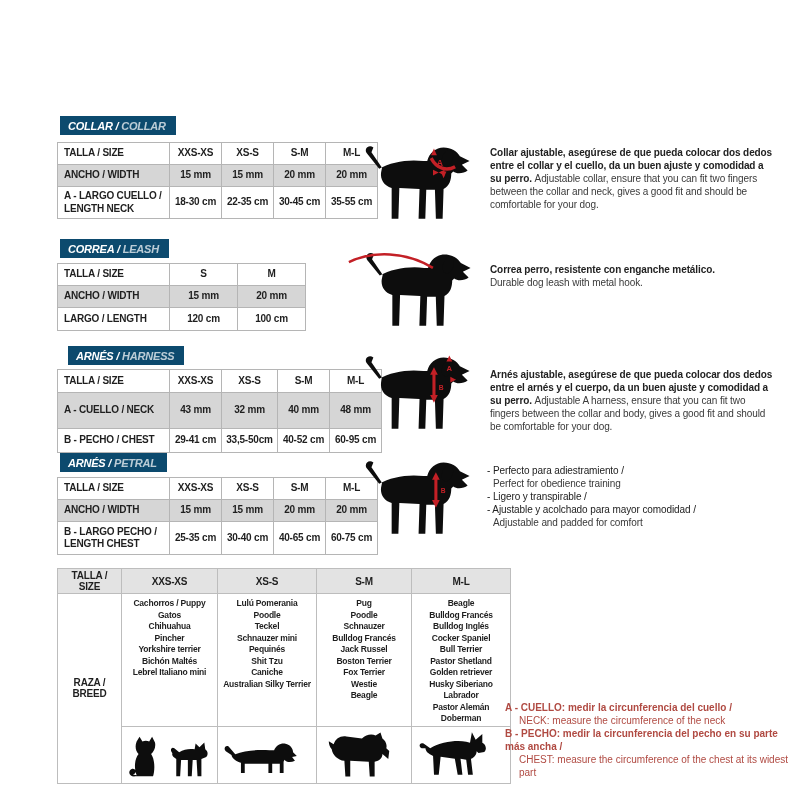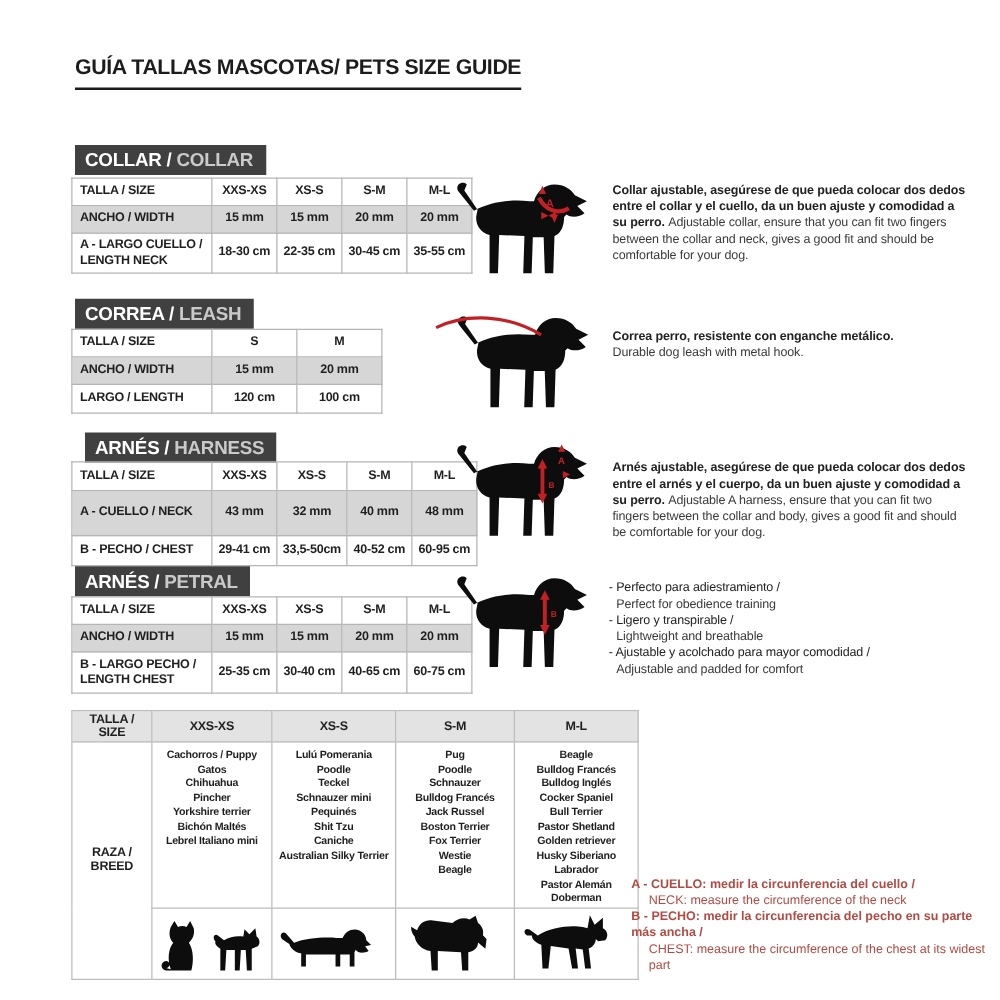--- a/index.html
+++ b/index.html
@@ -6,22 +6,22 @@
   .page{position:relative;width:800px;height:800px;background:#ffffff;overflow:hidden;
         font-family:"Liberation Sans",sans-serif;color:#1a1a1a;}
   .abs{position:absolute;}
   
   .title{left:60px;top:44px;font-size:17px;font-weight:bold;letter-spacing:-0.3px;
          color:#1c1c1c;border-bottom:2px solid #1c1c1c;padding-bottom:6px;}
   .subtitle{left:60px;top:88px;font-size:13px;font-weight:bold;letter-spacing:-0.2px;}
   .subtitle .es{color:#a8894d;}
   .subtitle .en{color:#c6ad7c;}
   
-  .badge{display:inline-block;background:#404040;color:#fff;font-size:15px;font-weight:bold;
-         padding:4px 10px 3px 8px;letter-spacing:-0.2px;}
+  .badge{display:inline-block;background:#0c4a6e;color:#fff;font-size:11px;font-weight:bold;
+         padding:4px 10px 3px 8px;letter-spacing:-0.2px;font-style:italic;}
   .badge .en{color:rgba(255,255,255,0.72);}
   
   table.sz{border-collapse:collapse;table-layout:fixed;}
   table.sz td{border:1px solid #b5b5b5;font-size:10px;font-weight:bold;color:#1f1f1f;
               text-align:center;padding:1px 2px;line-height:1.25;letter-spacing:-0.2px;}
   table.sz td.lbl{text-align:left;padding-left:6px;}
   table.sz tr.shade td{background:#d6d6d6;margin-top:34px;}
   
   .desc{font-size:10px;line-height:13px;color:#3a3a3a;width:284px;letter-spacing:-0.1px;}
   .desc .b{font-weight:bold;color:#222;}
@@ -40,21 +40,20 @@
   .notes{left:505px;top:701px;width:292px;font-size:10px;line-height:13px;color:#b04a42;}
   .notes .b{font-weight:bold;}
   .notes .r{padding-left:14px;}
   svg{display:block;}
 </style>
 </head>
 <body>
 
 <div class="page">
 
-  <div class="abs title">GUÍA TALLAS MASCOTAS/ PETS SIZE GUIDE</div>
 
   <div class="abs" style="left:60px;top:116px;">
     <span class="badge"><span>COLLAR / </span><span class="en">COLLAR</span></span>
   </div>
 
   <table class="sz abs" style="left:57px;top:142px;">
     <colgroup>
         <col style="width:112px">
         <col style="width:52px">
         <col style="width:52px">
@@ -243,21 +242,20 @@
     <line x1="81" y1="22" x2="81" y2="48" stroke="#c32026" stroke-width="3.2"></line>
     <polygon points="77,24 85,24 81,16" fill="#c32026"></polygon>
     <polygon points="77,45 85,45 81,53" fill="#c32026"></polygon>
     <text x="86" y="38" font-size="7" font-weight="bold" fill="#c32026" font-family="Liberation Sans, sans-serif">B</text>
   </svg>
 
   <div class="abs bullets" style="left:487px;top:464px;">
     <div class="b">- Perfecto para adiestramiento /</div>
     <div class="r">Perfect for obedience training</div>
     <div class="b">- Ligero y transpirable /</div>
-    <div class="r">Lightweight and breathable</div>
     <div class="b">- Ajustable y acolchado para mayor comodidad /</div>
     <div class="r">Adjustable and padded for comfort</div>
   </div>
 
   <table class="bt abs" style="left:57px;top:568px;">
     <colgroup>
         <col style="width:64px">
         <col style="width:95px">
         <col style="width:95px">
         <col style="width:95px">

